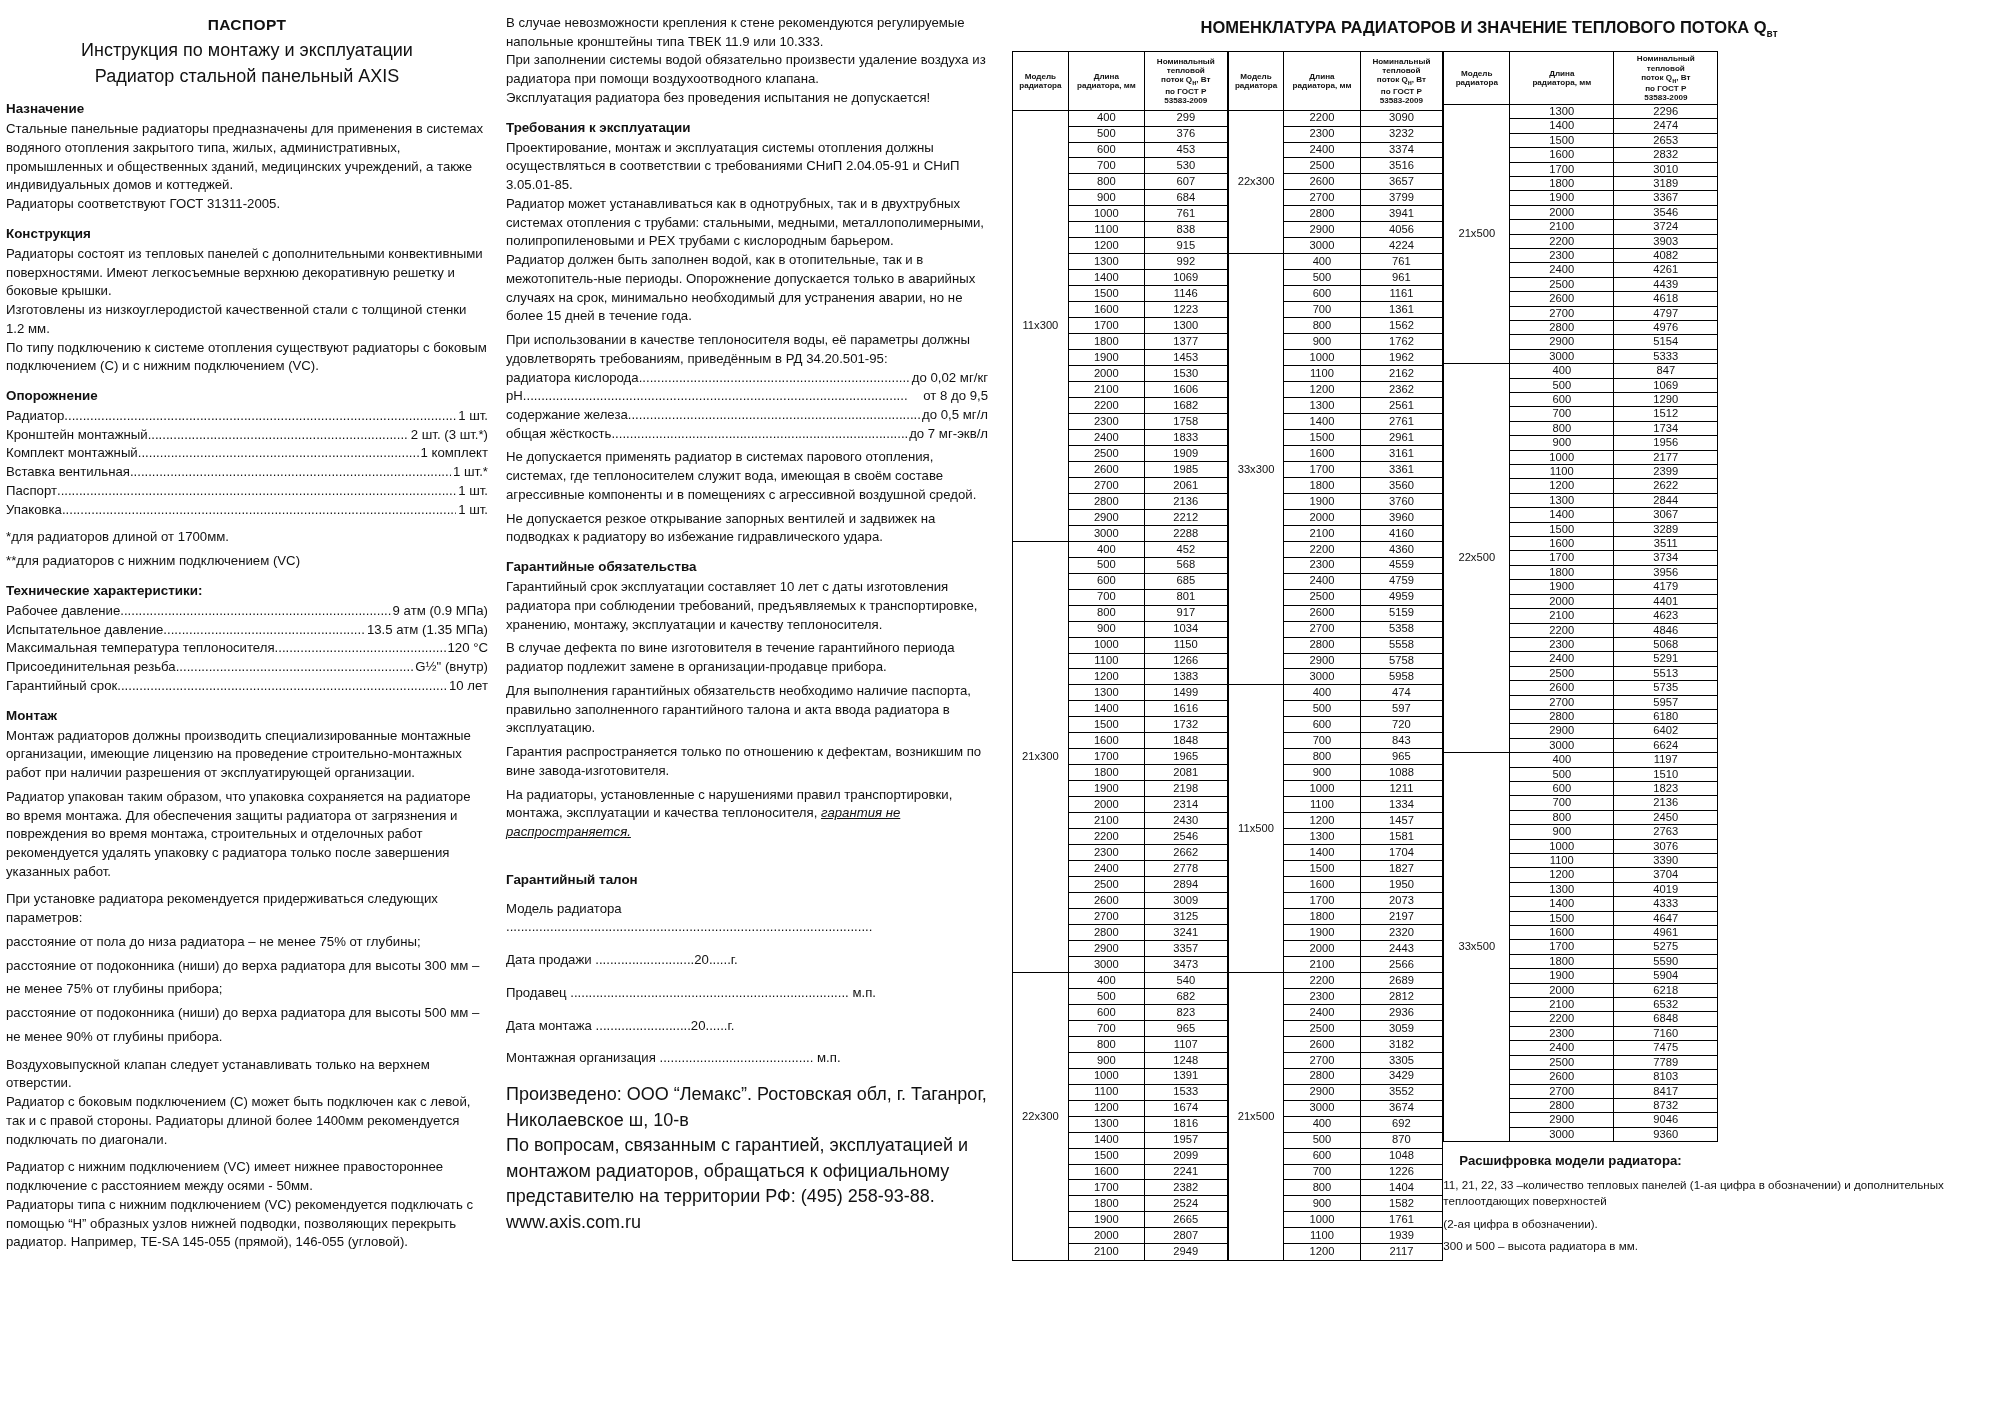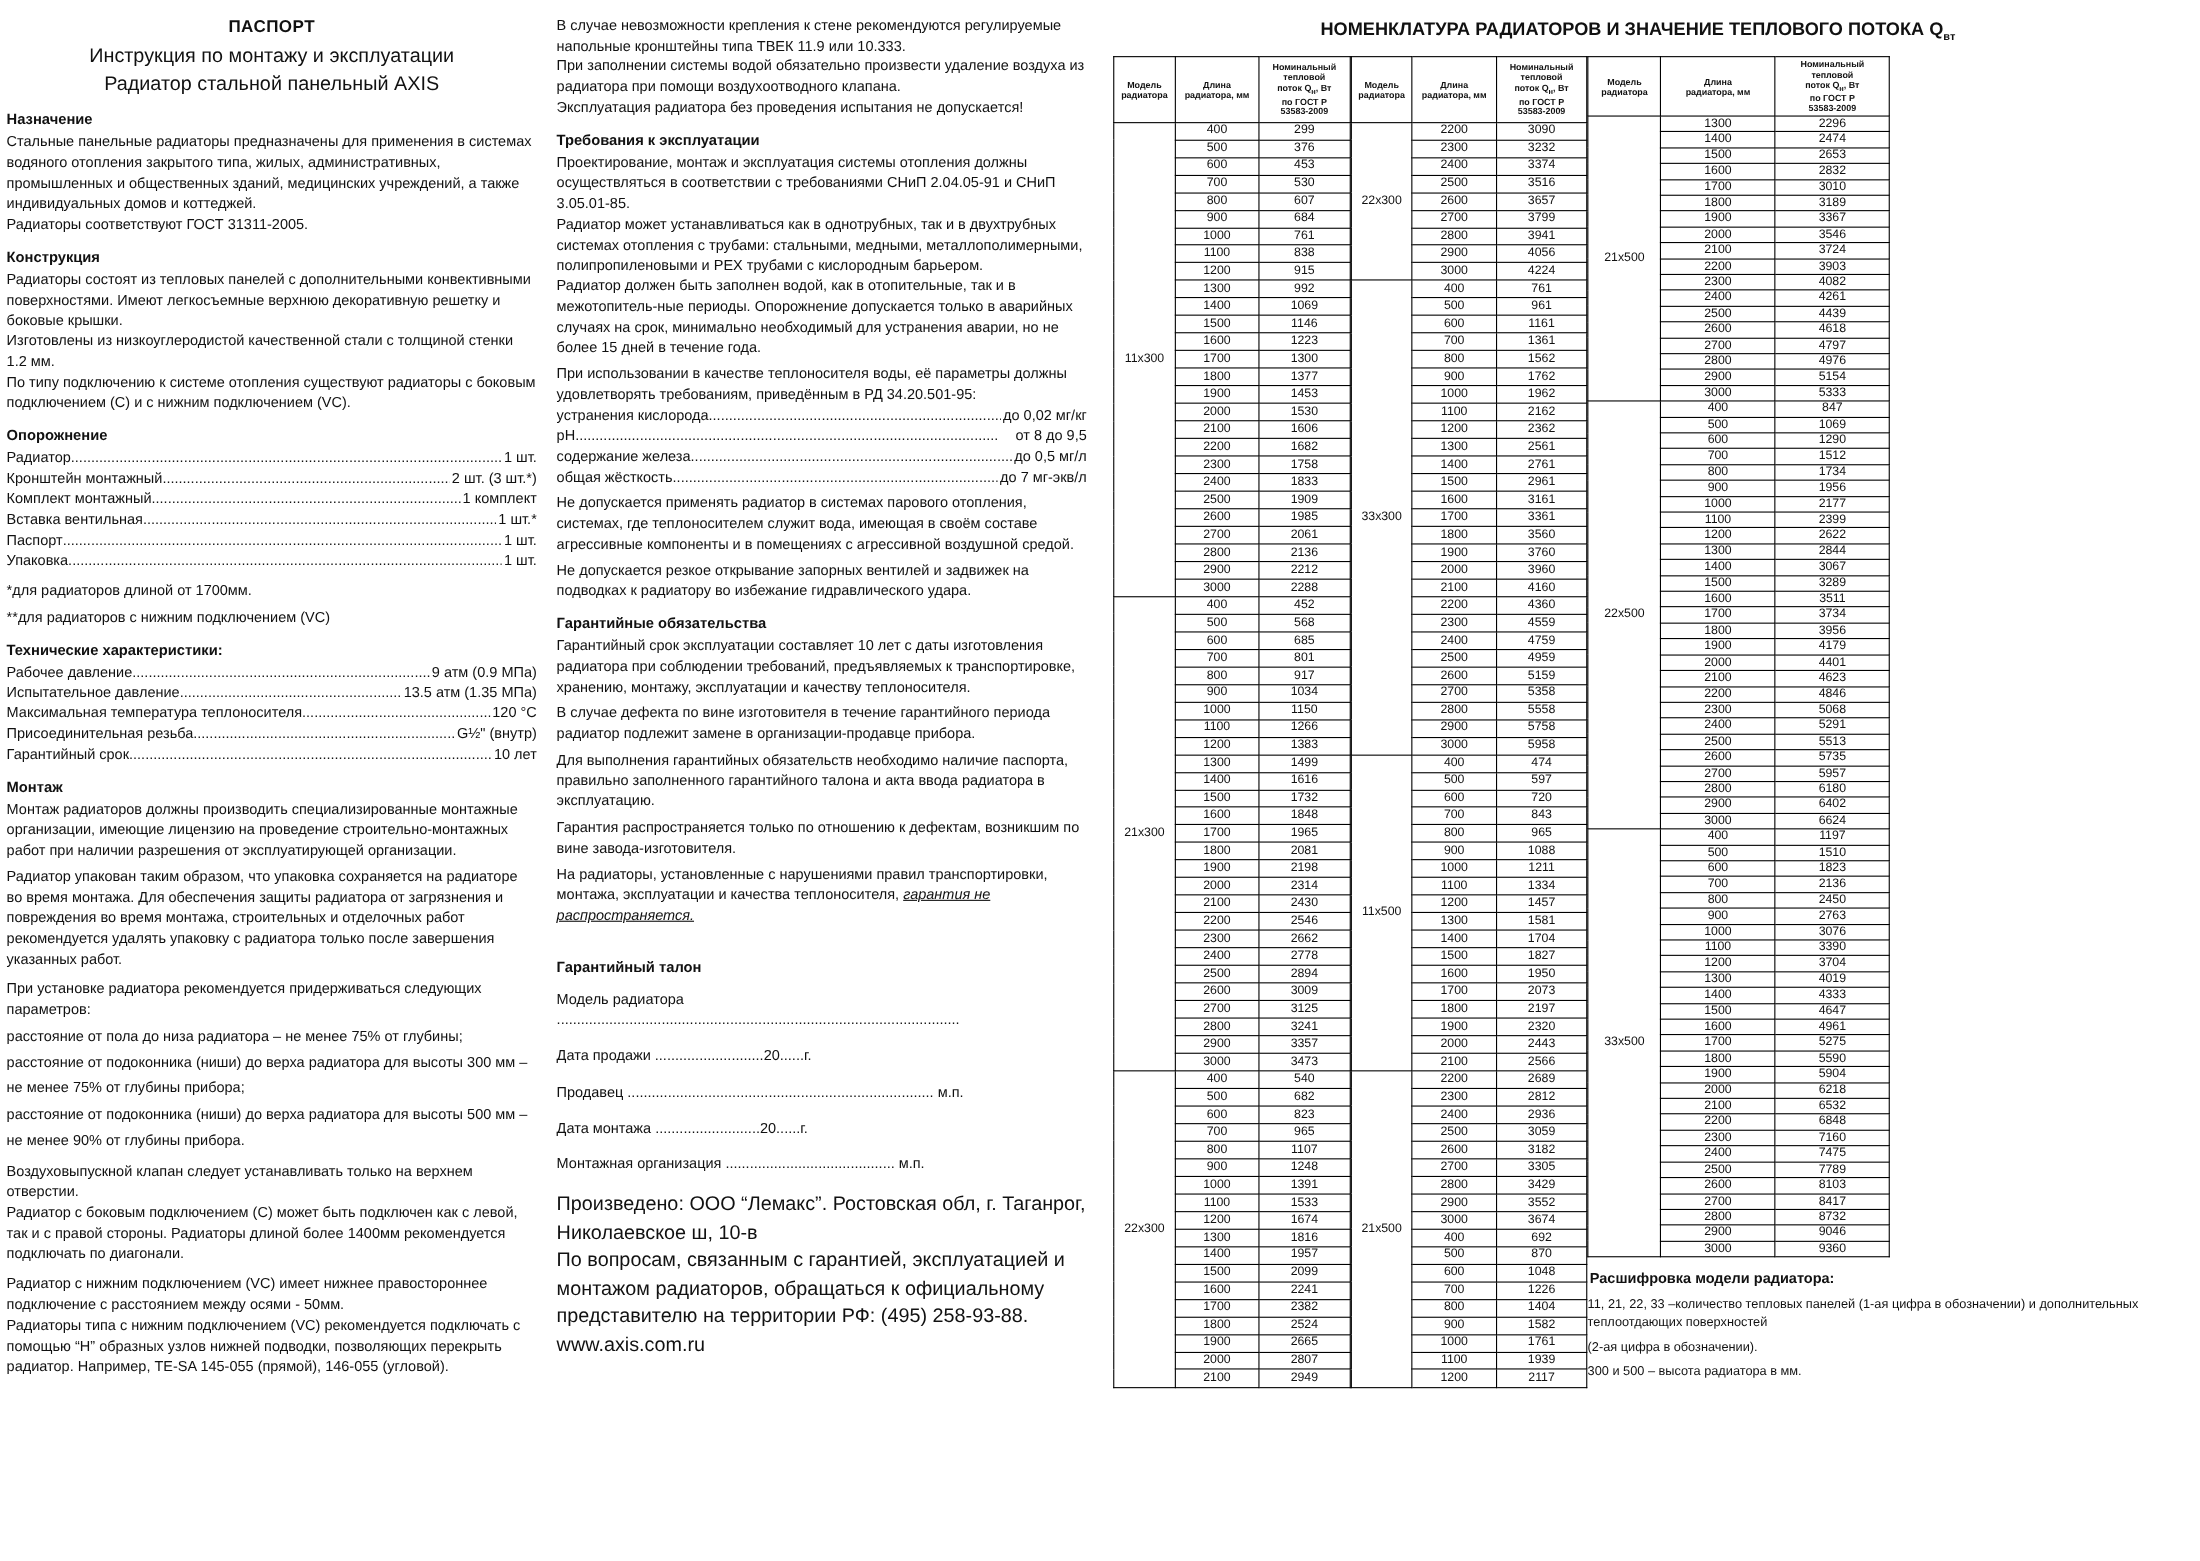--- a/index.html
+++ b/index.html
@@ -66,21 +66,21 @@
     font-size:8.1px;line-height:1.12;font-weight:bold;height:40px;padding:2px 1px;margin-top:24px;
   }
   .model-cell{font-size:11.4px;border-radius:25px;}
   .wrapper-tables{display:flex;gap:0px;}
   .tblblock{}
   col.c-model{width:66px;}
   col.c-len{width:104px;}
   col.c-q{width:104px;}
 
   .decode{margin-top:10px;}
-  .decode h3{font-size:13.2px;font-weight:bold;margin:0 0 6px 2px;}
+  .decode h3{font-size:13.2px;font-weight:bold;margin:0 0 6px 16px;}
   .decode p{font-size:11.6px;margin:0 0 6px 0;}
 
   .footer{margin-top:10px;font-size:18px;}
   .ital{font-style:italic;}
   .blanks{letter-spacing:0px;}
   .warranty-line{margin-bottom:14px;}
 </style>
 </head>
 <body>
 
@@ -195,21 +195,21 @@
     <p class="para">Эксплуатация радиатора без проведения испытания не допускается!</p>
 
     <h2 class="sec">Требования к эксплуатации</h2>
     <p class="para">Проектирование, монтаж и эксплуатация системы отопления должны осуществляться в соответствии с требованиями СНиП 2.04.05-91 и СНиП 3.05.01-85.</p>
     <p class="para">Радиатор может устанавливаться как в однотрубных, так и в двухтрубных системах отопления с трубами: стальными, медными, металлополимерными, полипропиленовыми и PEX трубами с кислородным барьером.</p>
     <p class="para">Радиатор должен быть заполнен водой, как в отопительные, так и в межотопитель-ные периоды. Опорожнение допускается только в аварийных случаях на срок, минимально необходимый для устранения аварии, но не более 15 дней в течение года.</p>
     <div class="gap-s"></div>
     <p class="para">При использовании в качестве теплоносителя воды, её параметры должны удовлетворять требованиям, приведённым в РД 34.20.501-95:</p>
 
     <div class="dotline">
-      <span class="lbl">устранения кислорода</span>
+      <span class="lbl">радиатора кислорода</span>
       <span class="dots">.........................................................................................................</span>
       <span class="val">до 0,02 мг/кг</span>
     </div>
     <div class="dotline">
       <span class="lbl">рН</span>
       <span class="dots">.........................................................................................................</span>
       <span class="val">от 8 до 9,5</span>
     </div>
     <div class="dotline">
       <span class="lbl">содержание железа </span>

